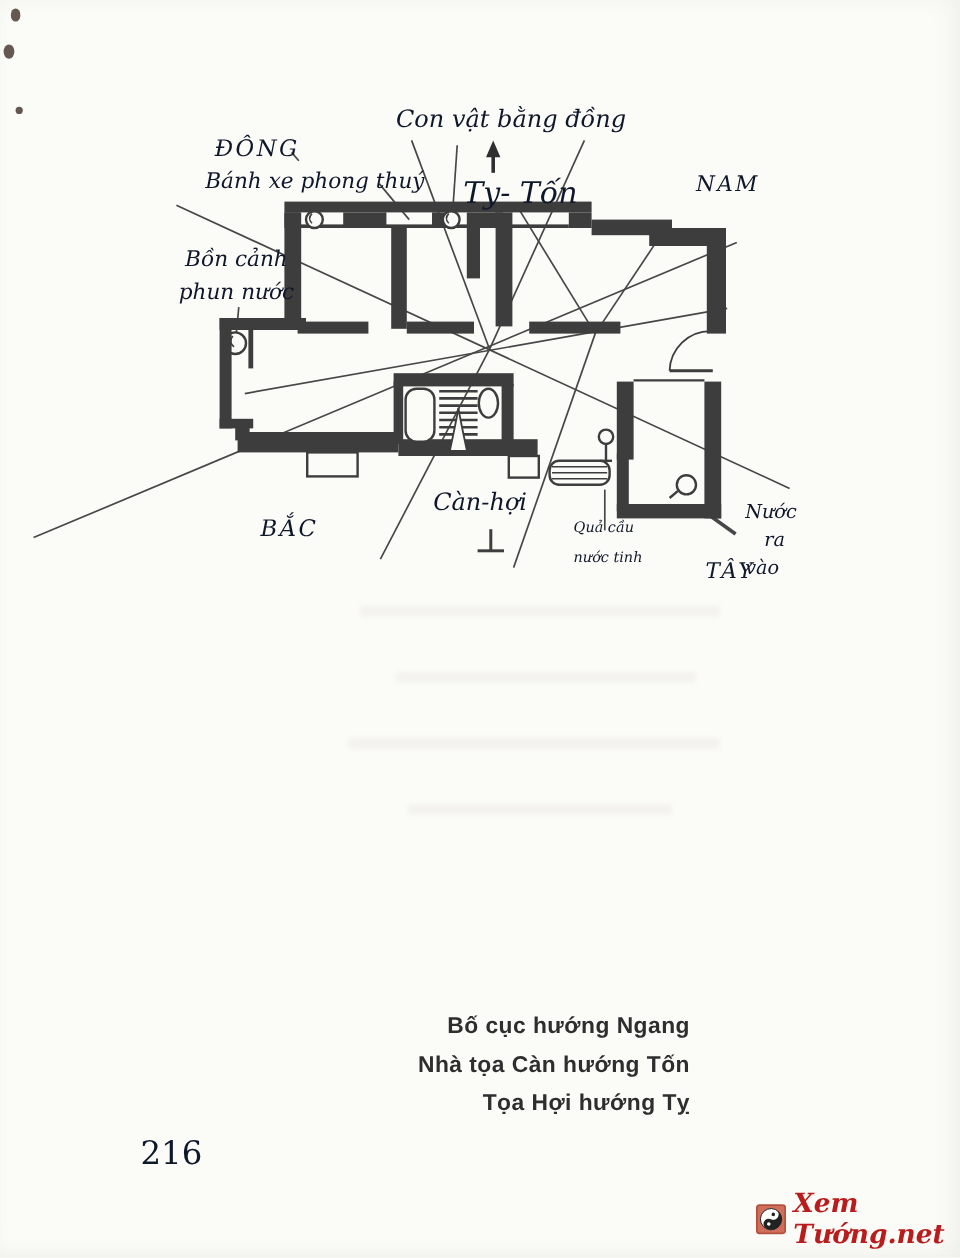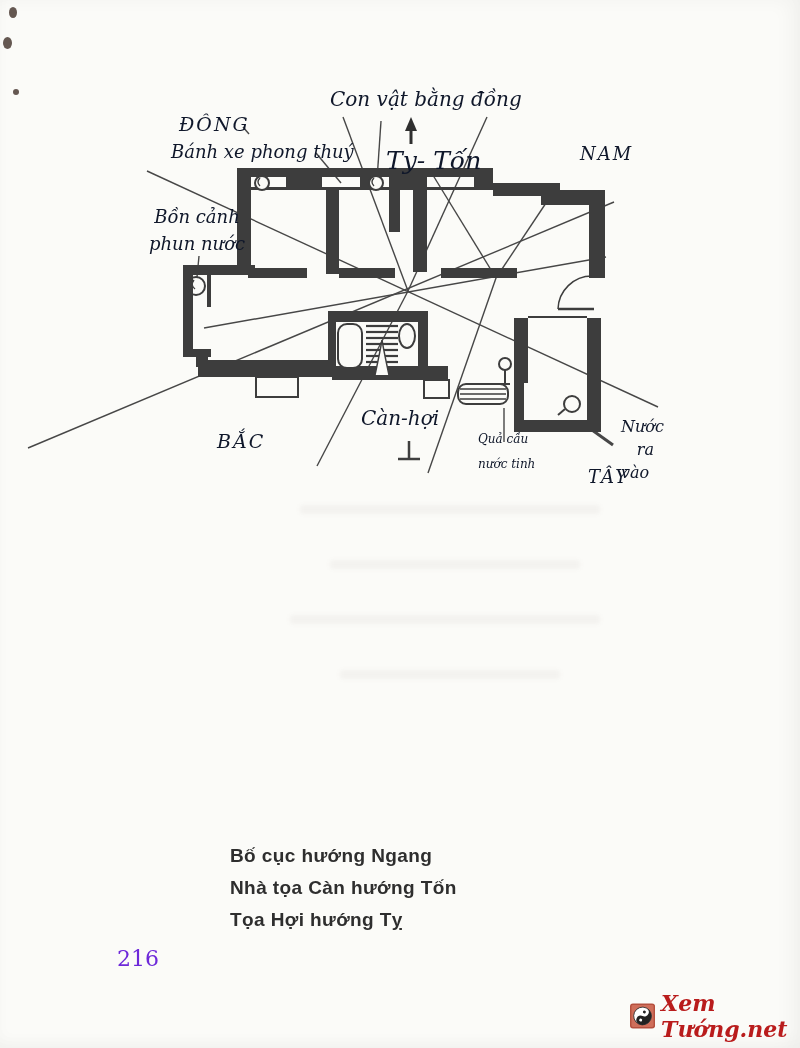--- a/index.html
+++ b/index.html
@@ -3,24 +3,24 @@
 <meta charset="utf-8">
 <style>
   html,body{margin:0;padding:0;}
   body{width:800px;height:1048px;position:relative;background:#fbfbf8;overflow:hidden;
        font-family:"DejaVu Serif", serif;}
   .page-shade{position:absolute;inset:0;box-shadow:inset -10px 0 18px rgba(0,0,0,0.035), inset 0 -8px 14px rgba(0,0,0,0.02);pointer-events:none;}
   svg.plan{position:absolute;left:0;top:0;}
   .lbl{position:absolute;font-family:"DejaVu Serif", serif;font-style:italic;color:#0f172a;white-space:nowrap;}
   .lbl .ln{display:block;}
   .caps{letter-spacing:2px;}
-  .caption{position:absolute;left:230px;top:840px;width:345px;text-align:left;
+  .caption{position:absolute;left:230px;top:840px;width:345px;text-align:right;
            font-family:"Liberation Sans", sans-serif;font-weight:bold;font-style:normal;
            font-size:19px;line-height:32px;color:#2e2e2e;letter-spacing:0.4px;}
-  .pagenum{position:absolute;left:117px;top:946px;font-size:22px;font-style:normal;color:#6d28d9;}
+  .pagenum{position:absolute;left:117px;top:946px;font-size:27px;font-style:normal;color:#0f172a;}
   .watermark{position:absolute;left:630px;top:990px;display:flex;align-items:center;gap:6px;}
   .wm-text{font-family:"DejaVu Serif", serif;font-style:italic;font-weight:bold;font-size:22px;color:#b91c1c;}
   .speck{position:absolute;background:#4a3b34;border-radius:50%;opacity:0.85;}
   .ghost{position:absolute;background:rgba(90,85,80,0.05);filter:blur(2px);border-radius:3px;}
 </style>
 </head>
 <body>
 
 <div class="page-shade"></div>
 

